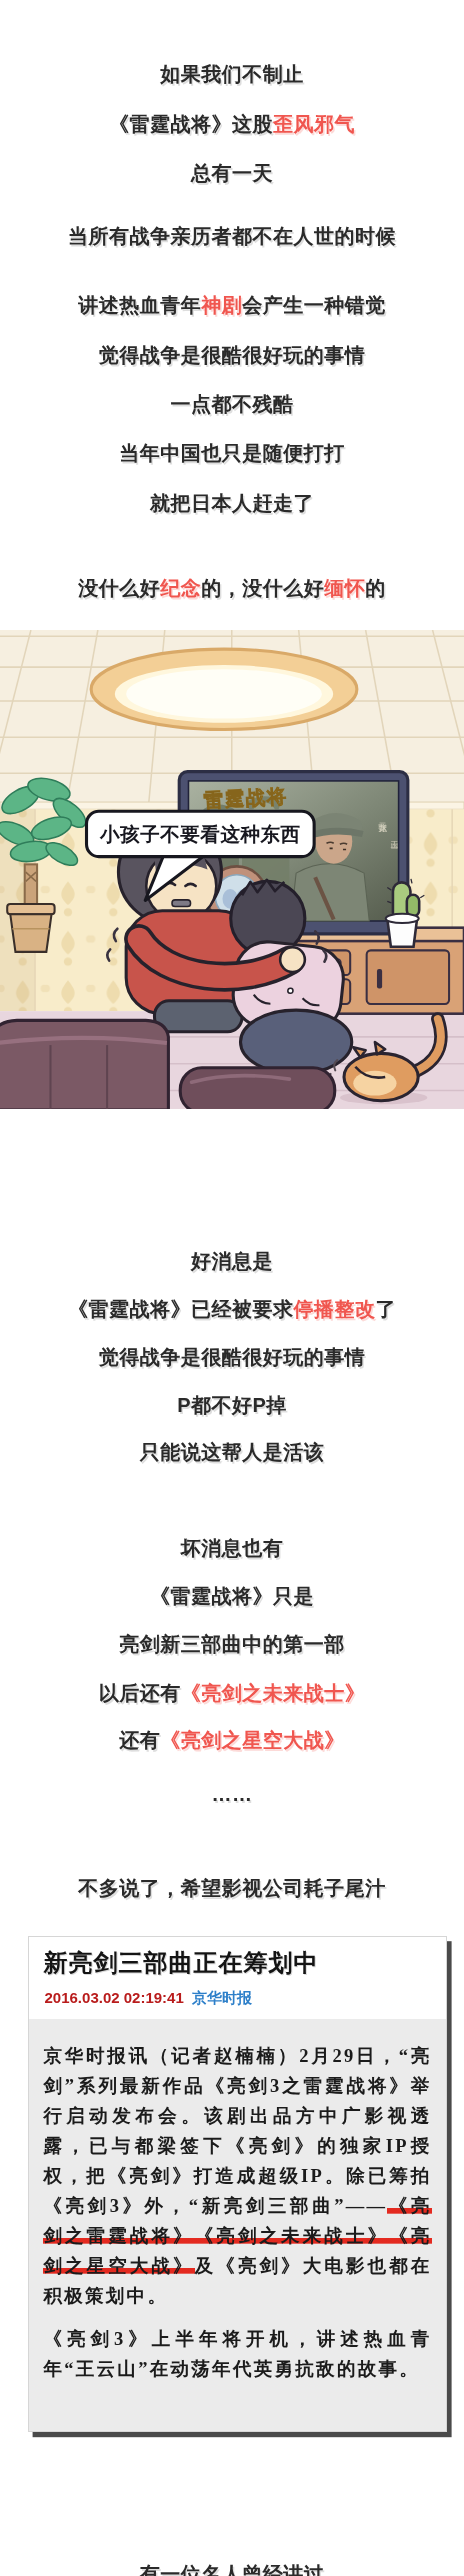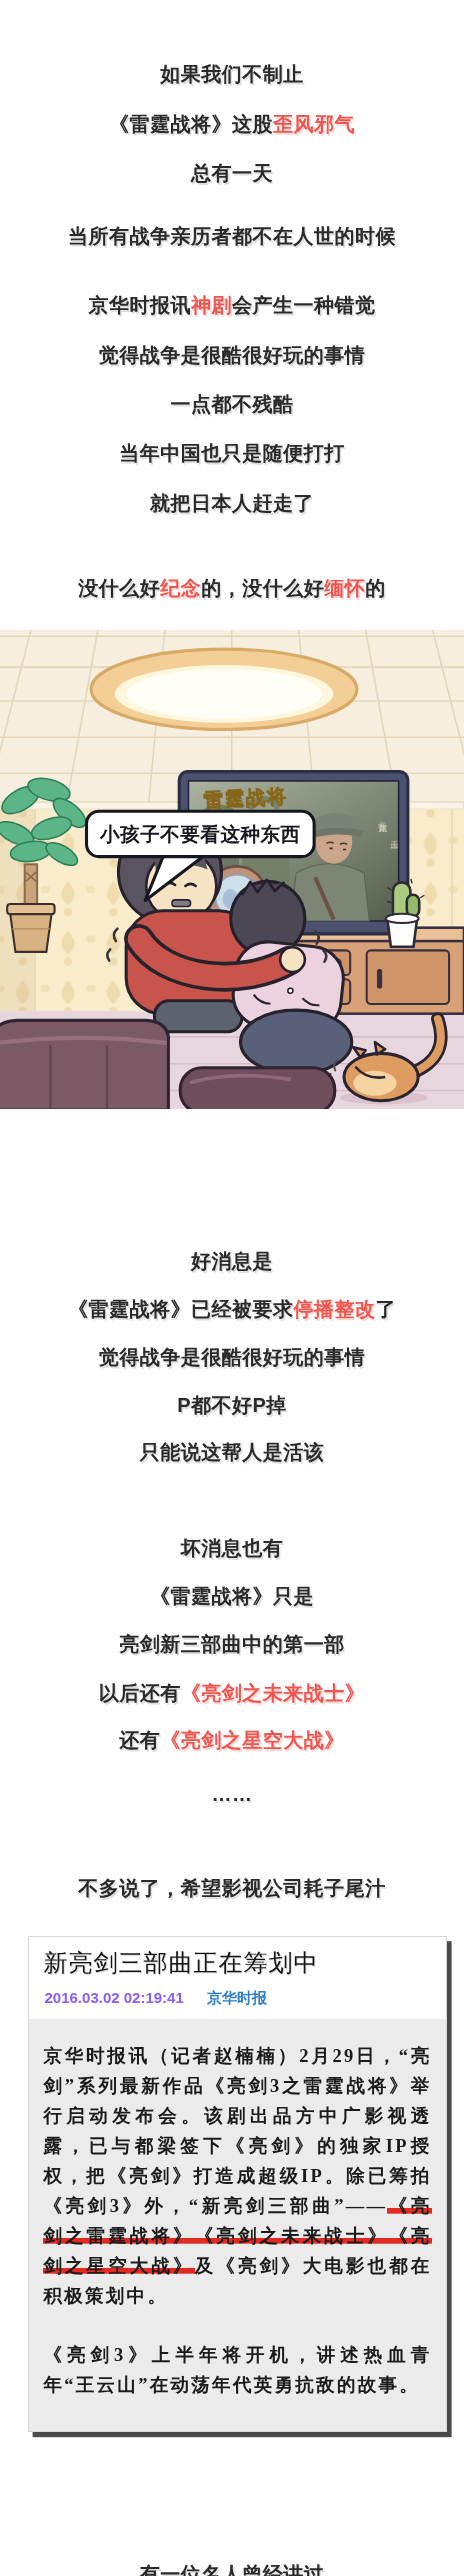--- a/index.html
+++ b/index.html
@@ -5,45 +5,45 @@
   html,body{margin:0;padding:0;background:#ffffff;}
   #page{position:relative;width:464px;height:3423px;background:#ffffff;overflow:hidden;
         font-family:"Liberation Sans","DejaVu Sans",sans-serif;}
   .line{position:absolute;left:0;width:100%;height:28px;line-height:28px;text-align:center;
         font-size:20px;font-weight:bold;color:#2a2a2a;letter-spacing:0.5px;white-space:nowrap;
         text-shadow:1.5px 2.1px 0 rgba(0,0,0,0.13);}
   .line .seg-r{color:#f0564f;text-shadow:1.5px 2.1px 0 rgba(240,86,79,0.22);text-align:right;}
   
   #news-card{position:absolute;left:28px;top:1936px;width:417px;height:494px;background:#ffffff;
         border:0.5px solid #d6d6d6;box-shadow:4.6px 5.2px 0 #4a4a4a;}
-  #news-title{position:absolute;left:14.4px;top:10.3px;font-size:24px;font-weight:400;color:#141414;
+  #news-title{position:absolute;left:14.4px;top:10.3px;font-size:24px;font-weight:700;color:#141414;
         letter-spacing:1px;text-shadow:1px 1px 0 #d9d9d9;white-space:nowrap;}
   #news-meta{position:absolute;left:15.5px;top:52px;font-size:15px;font-weight:bold;}
-  #news-date{color:#8b5cf6;}
-  #news-source{color:#2d7fc9;margin-left:19px;}
+  #news-date{color:#b91c1c;}
+  #news-source{color:#2d7fc9;margin-left:4px;}
   #news-body{position:absolute;left:0;right:0;top:82px;bottom:0;background:#ebebeb;
         padding:21.6px 14.4px 0 14.4px;box-sizing:border-box;font-family:Liberation Serif, serif;}
   .news-para{font-size:18.5px;font-weight:bold;color:#1b1b1b;line-height:30px;letter-spacing:2.3px;
         text-align:justify;text-justify:inter-ideograph;margin:0;}
-  .news-para + .news-para{margin-top:29px;}
+  .news-para + .news-para{margin-top:13px;}
   .news-para .seg-u{background:linear-gradient(rgba(227,32,21,.95),rgba(227,32,21,.95)) no-repeat 0 90%/100% 5.7px;
         -webkit-box-decoration-break:clone;box-decoration-break:clone;}
   svg{position:absolute;left:0;}
   svg text{font-family:"Liberation Sans","DejaVu Sans",sans-serif;}
 </style>
 </head>
 <body>
 
 <div id="page">
 
   <div class="line" style="top:60px"><span>如果我们不制止</span></div>
   <div class="line" style="top:110px"><span>《雷霆战将》这股</span><span class="seg-r">歪风邪气</span></div>
   <div class="line" style="top:159px"><span>总有一天</span></div>
   <div class="line" style="top:222px"><span>当所有战争亲历者都不在人世的时候</span></div>
-  <div class="line" style="top:291px"><span>京华时报讯</span><span class="seg-r">神剧</span><span>会产生一种错觉</span></div>
+  <div class="line" style="top:291px"><span>讲述热血青年</span><span class="seg-r">神剧</span><span>会产生一种错觉</span></div>
   <div class="line" style="top:341px"><span>觉得战争是很酷很好玩的事情</span></div>
   <div class="line" style="top:390px"><span>一点都不残酷</span></div>
   <div class="line" style="top:439px"><span>当年中国也只是随便打打</span></div>
   <div class="line" style="top:489px"><span>就把日本人赶走了</span></div>
   <div class="line" style="top:574px"><span>没什么好</span><span class="seg-r">纪念</span><span>的，没什么好</span><span class="seg-r">缅怀</span><span>的</span></div>
 
   <svg style="top:630px" width="464" height="479" viewBox="0 0 901 930">
     <defs>
       <pattern id="dmk" width="88" height="96" patternUnits="userSpaceOnUse">
         <rect width="88" height="96" fill="#f8ecca"></rect>

